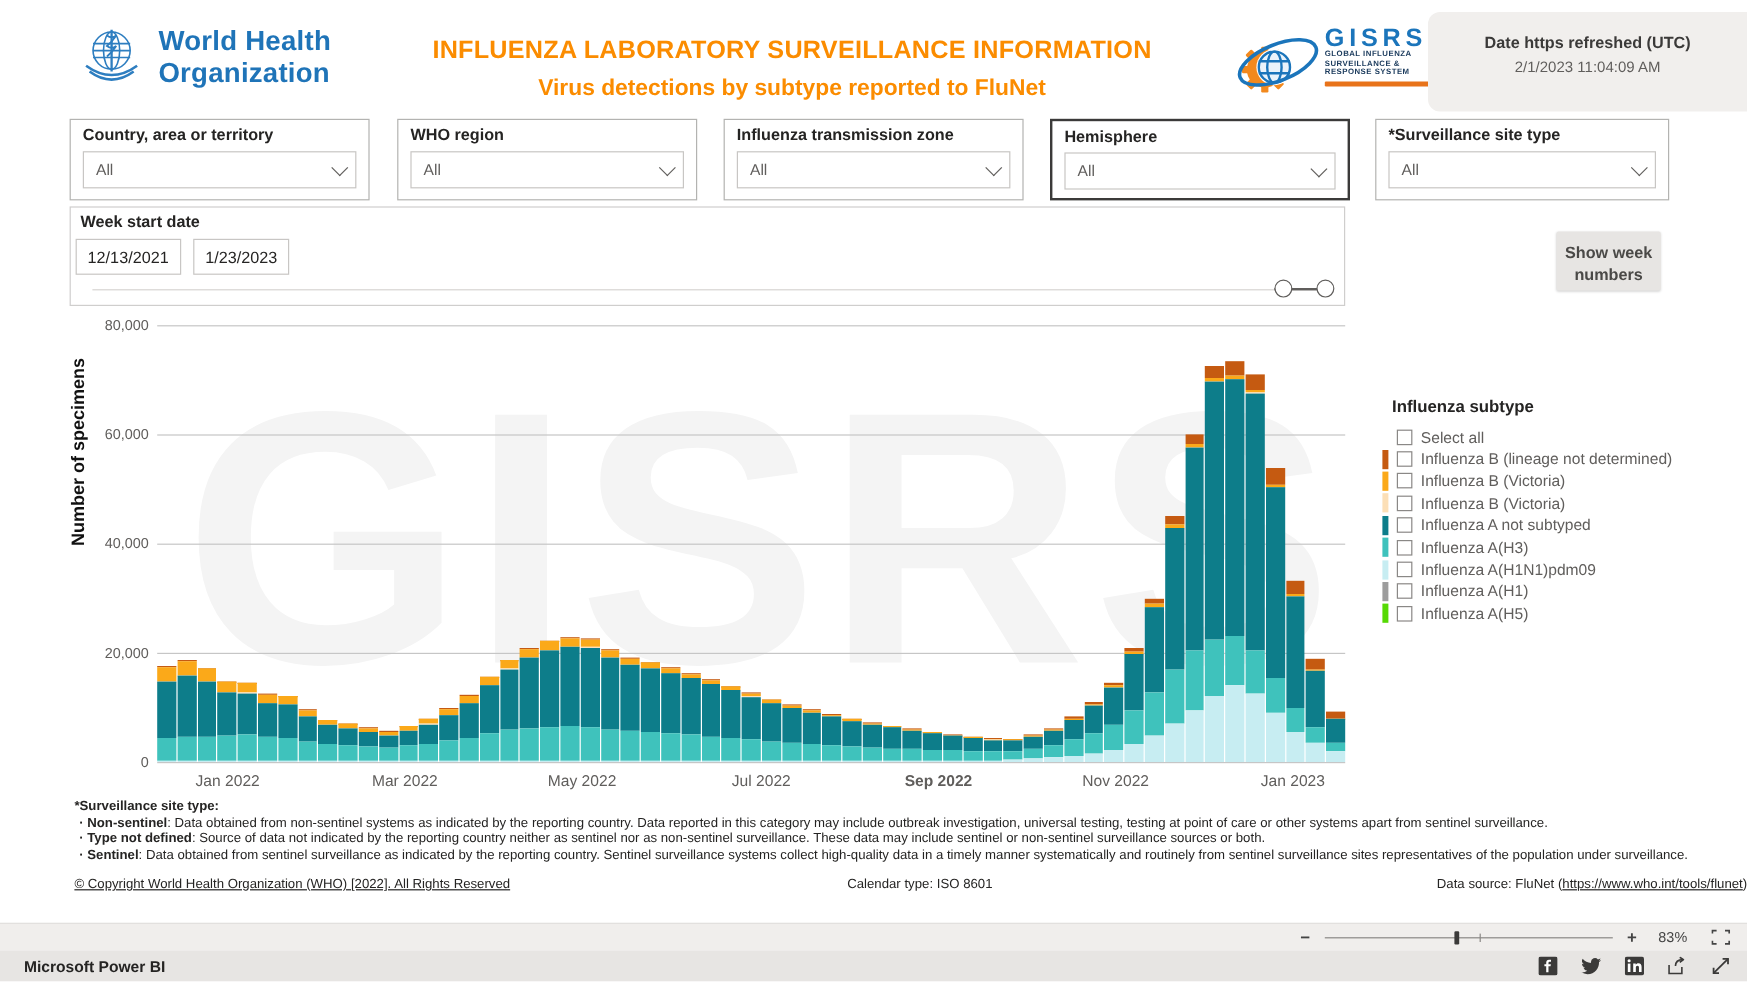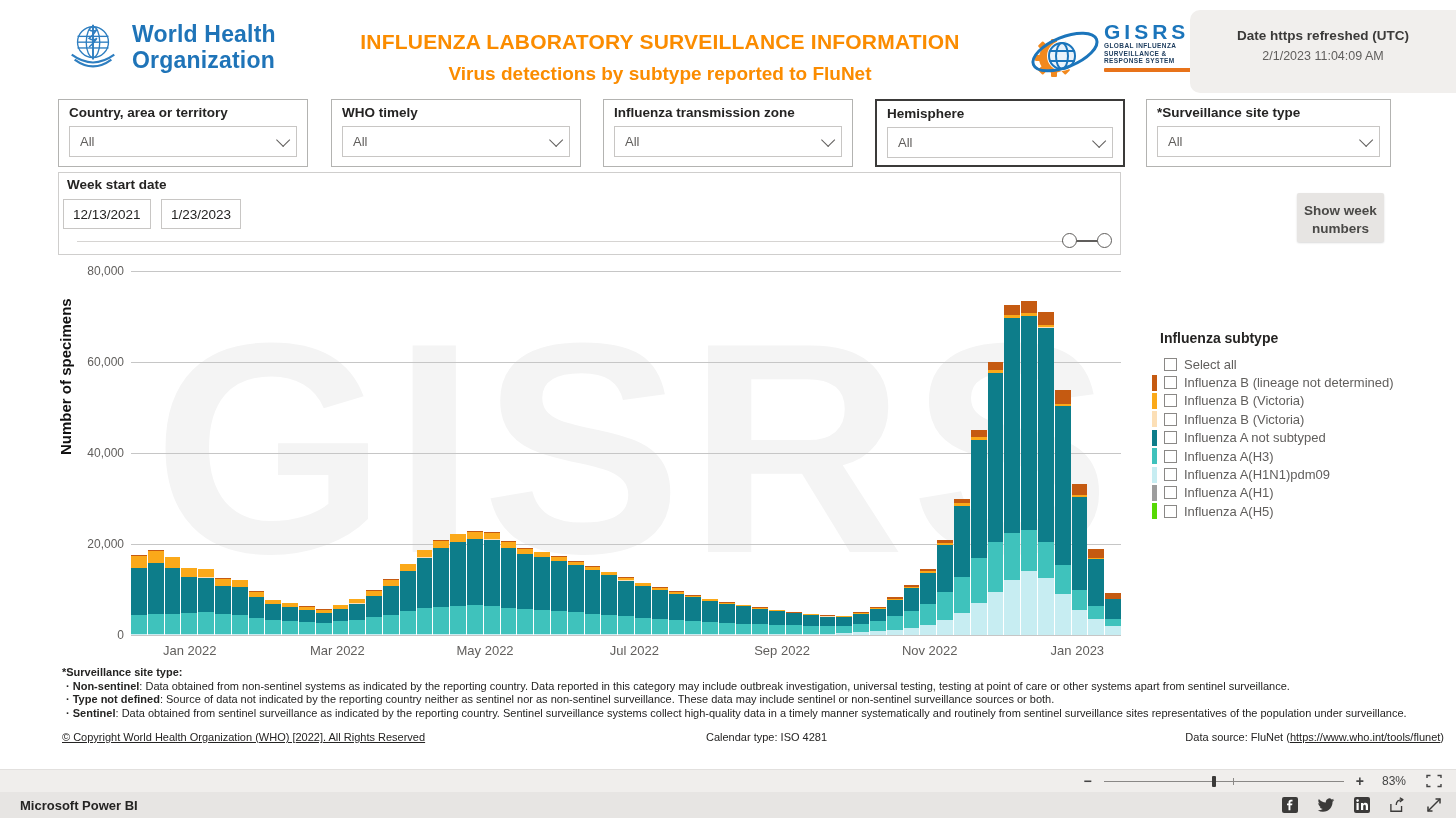--- a/index.html
+++ b/index.html
@@ -69,21 +69,21 @@
   .cbox{width:13px;height:13px;border:1px solid #8A8886;background:#fff;margin-right:7px;box-sizing:border-box;}
   .legend-label{font-size:13px;color:#605E5C;white-space:nowrap;}
 
   
   .footnotes{position:absolute;left:62px;top:666px;width:1385px;font-size:11px;color:#252423;line-height:13.5px;}
   .fn-title{font-weight:bold;}
   .fn-line{padding-left:4px;}
   .footer-row{position:absolute;left:0;top:731px;width:1456px;font-size:11px;color:#252423;}
   .copyright{position:absolute;left:62px;text-decoration:underline;color:#252423;cursor:pointer;}
   .calendar{position:absolute;left:706px;}
-  .datasource{position:absolute;right:12px;}
+  .datasource{position:absolute;right:0;}
   .datasource a{color:#252423;text-decoration:underline;cursor:pointer;}
 
   
   .toolbar{position:absolute;left:0;top:769px;width:1456px;height:23px;background:#F0EEEC;
     border-top:1px solid #E2E0DE;display:flex;align-items:center;justify-content:flex-end;gap:12px;
     padding-right:14px;box-sizing:border-box;}
   .zoom-minus,.zoom-plus{font-size:14px;color:#444;font-weight:bold;cursor:pointer;line-height:10px;}
   .zoom-slider{position:relative;width:240px;height:13px;cursor:pointer;}
   .zoom-slider .line{position:absolute;left:0;right:0;top:6px;height:1px;background:#8A8886;}
   .zoom-slider .zhandle{position:absolute;left:45%;top:1px;width:4px;height:11px;background:#3B3A39;border-radius:1px;}
@@ -168,21 +168,21 @@
 
   <div class="filter-row">
       <div class="slicer" style="left: 58px; width: 250px;">
         <div class="sl-label">Country, area or territory</div>
         <div class="sl-select">
           <span class="sl-val">All</span>
           <span class="chev"></span>
         </div>
       </div>
       <div class="slicer" style="left: 331px; width: 250px;">
-        <div class="sl-label">WHO timely</div>
+        <div class="sl-label">WHO region</div>
         <div class="sl-select">
           <span class="sl-val">All</span>
           <span class="chev"></span>
         </div>
       </div>
       <div class="slicer" style="left: 603px; width: 250px;">
         <div class="sl-label">Influenza transmission zone</div>
         <div class="sl-select">
           <span class="sl-val">All</span>
           <span class="chev"></span>
@@ -708,21 +708,21 @@
         <div class="seg" style="height: 0.091px; background: rgb(252, 223, 182);"></div>
         <div class="seg" style="height: 0.6825px; background: rgb(251, 169, 25);"></div>
         <div class="seg" style="height: 5.46px; background: rgb(197, 90, 17);"></div>
       </div>
     </div>
   <div id="xlabels">
       <div class="xlabel" style="left: 154.729px;">Jan 2022</div>
       <div class="xlabel" style="left: 302.39px;">Mar 2022</div>
       <div class="xlabel" style="left: 450.051px;">May 2022</div>
       <div class="xlabel" style="left: 599.39px;">Jul 2022</div>
-      <div class="xlabel" style="left: 747.051px;">Sep 2022</div>
+      <div class="xlabel" style="left: 747.051px; font-weight: bold;">Sep 2022</div>
       <div class="xlabel" style="left: 894.712px;">Nov 2022</div>
       <div class="xlabel" style="left: 1042.37px;">Jan 2023</div>
     </div>
 
   <div class="legend">
     <div class="legend-title">Influenza subtype</div>
     <div id="legend-items">
         <div class="legend-row">
           <div class="colorbar" style="background: transparent;"></div>
           <div class="cbox"></div>
@@ -775,21 +775,21 @@
     <div class="fn-title">*Surveillance site type:</div>
     <div id="fn-lines">
         <div class="fn-line"><b>· Non-sentinel</b><span>: Data obtained from non-sentinel systems as indicated by the reporting country. Data reported in this category may include outbreak investigation, universal testing, testing at point of care or other systems apart from sentinel surveillance.</span></div>
         <div class="fn-line"><b>· Type not defined</b><span>: Source of data not indicated by the reporting country neither as sentinel nor as non-sentinel surveillance. These data may include sentinel or non-sentinel surveillance sources or both.</span></div>
         <div class="fn-line"><b>· Sentinel</b><span>: Data obtained from sentinel surveillance as indicated by the reporting country. Sentinel surveillance systems collect high-quality data in a timely manner systematically and routinely from sentinel surveillance sites representatives of the population under surveillance.</span></div>
       </div>
   </div>
 
   <div class="footer-row">
     <span class="copyright">© Copyright World Health Organization (WHO) [2022]. All Rights Reserved</span>
-    <span class="calendar">Calendar type: ISO 4281</span>
+    <span class="calendar">Calendar type: ISO 8601</span>
     <span class="datasource">
       <span>Data source: FluNet (</span><a>https://www.who.int/tools/flunet</a><span>)</span>
     </span>
   </div>
 
   <div class="toolbar">
     <span class="zoom-minus">−</span>
     <div class="zoom-slider">
       <div class="line"></div>
       <div class="zhandle"></div>

